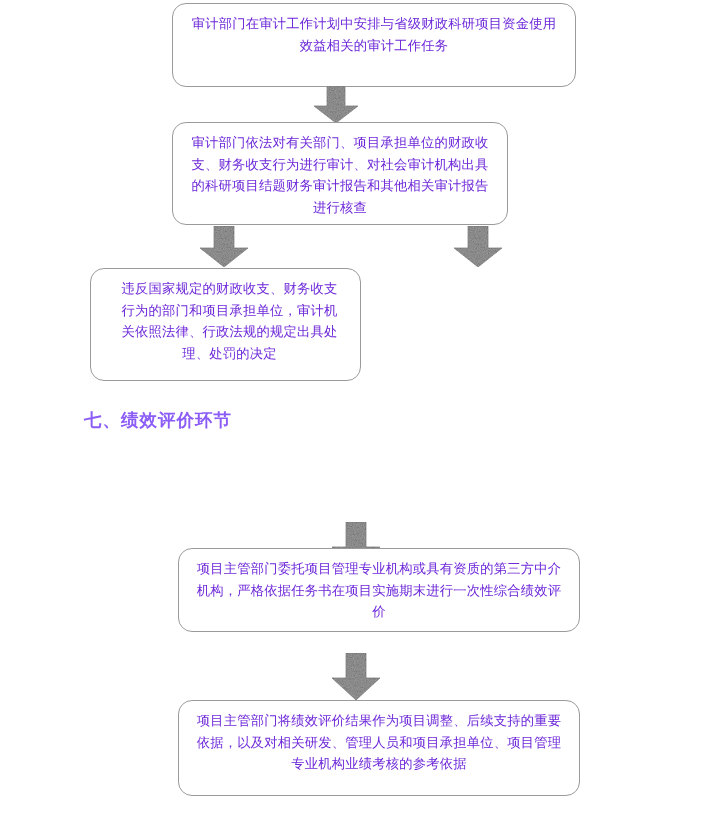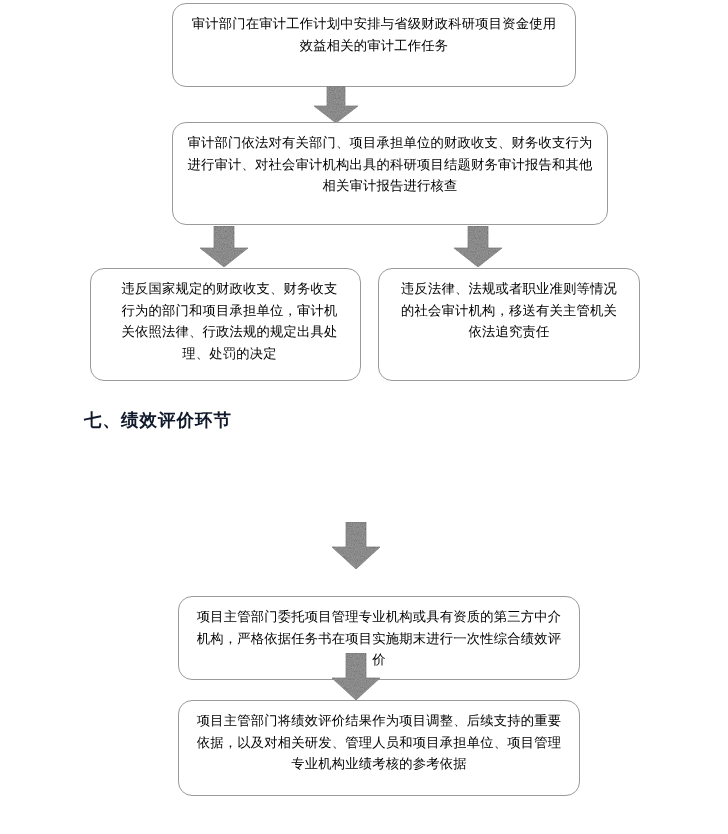--- a/index.html
+++ b/index.html
@@ -28,35 +28,35 @@
     position: absolute;
     box-sizing: border-box;
     border: 1px solid #9a9a9a;
     border-radius: 14px;
     background: #ffffff;
     padding: 9px 14px 0 14px;
     text-align: center;
     line-height: 1.62;
     font-size: 13.3px;
     letter-spacing: 0.2px;
-    color: #000000;
+    color: #6d28d9;
     font-family: "DejaVu Serif", "Liberation Serif", serif;
   }
   .flowbox .txt {
     display: block;
     text-align: center;
   }
 
   
   .section-heading {
     position: absolute;
     font-size: 17.5px;
     font-weight: bold;
     letter-spacing: 1px;
-    color: #0f172a;
+    color: #8b5cf6;
     font-family: "DejaVu Serif", "Liberation Serif", serif;
     white-space: nowrap;
   }
 
   
   .arrow {
     position: absolute;
   }
   .arrow svg {
     display: block;
@@ -78,21 +78,21 @@
           <feTurbulence type="fractalNoise" baseFrequency="0.9" numOctaves="3" result="n"></feTurbulence>
           <feColorMatrix in="n" type="saturate" values="0" result="ng"></feColorMatrix>
           <feComposite in="ng" in2="SourceGraphic" operator="in" result="gr"></feComposite>
           <feBlend in="SourceGraphic" in2="gr" mode="multiply"></feBlend>
         </filter>
       </defs>
       <polygon points="15,0 33,0 33,20 46,20 24,37 2,20 15,20" fill="#9d9d9d" stroke="#8a8a8a" stroke-width="0.7" filter="url(#grain1)"></polygon>
     </svg>
   </div>
 
-  <div class="flowbox" style="left:172px; top:122px; width:436px; height:103px;">
+  <div class="flowbox" style="left:172px; top:122px; width:336px; height:103px;">
     <span class="txt">审计部门依法对有关部门、项目承担单位的财政收支、财务收支行为进行审计、对社会审计机构出具的科研项目结题财务审计报告和其他相关审计报告进行核查</span>
   </div>
 
   <div class="arrow" style="left:198px; top:226px; width:52px; height:42px;">
     <svg width="52" height="42" viewBox="0 0 52 42">
       <defs>
         <filter id="grain2" x="0" y="0" width="100%" height="100%">
           <feTurbulence type="fractalNoise" baseFrequency="0.9" numOctaves="3" result="n"></feTurbulence>
           <feColorMatrix in="n" type="saturate" values="0" result="ng"></feColorMatrix>
           <feComposite in="ng" in2="SourceGraphic" operator="in" result="gr"></feComposite>
@@ -114,42 +114,39 @@
         </filter>
       </defs>
       <polygon points="16,0 36,0 36,22 50,22 26,41 2,22 16,22" fill="#9d9d9d" stroke="#8a8a8a" stroke-width="0.7" filter="url(#grain3)"></polygon>
     </svg>
   </div>
 
   <div class="flowbox" style="left:90px; top:268px; width:271px; height:113px; padding-left:26px; padding-right:18px;">
     <span class="txt">违反国家规定的财政收支、财务收支行为的部门和项目承担单位，审计机关依照法律、行政法规的规定出具处理、处罚的决定</span>
   </div>
 
-  <div class="flowbox" style="left:378px; top:268px; width:262px; height:113px; padding-left:18px; padding-right:18px;">
-    <span class="txt">违反法律、法规或者职业准则等情况的社会审计机构，移送有关主管机关依法追究责任</span>
-  </div>
 
   <div class="section-heading" style="left:84px; top:408px;">七、绩效评价环节</div>
 
 
   <div class="arrow" style="left:330px; top:522px; width:52px; height:48px;">
     <svg width="52" height="48" viewBox="0 0 52 48">
       <defs>
         <filter id="grain4" x="0" y="0" width="100%" height="100%">
           <feTurbulence type="fractalNoise" baseFrequency="0.9" numOctaves="3" result="n"></feTurbulence>
           <feColorMatrix in="n" type="saturate" values="0" result="ng"></feColorMatrix>
           <feComposite in="ng" in2="SourceGraphic" operator="in" result="gr"></feComposite>
           <feBlend in="SourceGraphic" in2="gr" mode="multiply"></feBlend>
         </filter>
       </defs>
       <polygon points="16,0 36,0 36,25 50,25 26,47 2,25 16,25" fill="#9d9d9d" stroke="#8a8a8a" stroke-width="0.7" filter="url(#grain4)"></polygon>
     </svg>
   </div>
 
-  <div class="flowbox" style="left:178px; top:596px; width:402px; height:84px;">
+  <div class="flowbox" style="left:178px; top:548px; width:402px; height:84px;">
     <span class="txt">项目主管部门委托项目管理专业机构或具有资质的第三方中介机构，严格依据任务书在项目实施期末进行一次性综合绩效评价</span>
   </div>
 
   <div class="arrow" style="left:330px; top:653px; width:52px; height:48px;">
     <svg width="52" height="48" viewBox="0 0 52 48">
       <defs>
         <filter id="grain5" x="0" y="0" width="100%" height="100%">
           <feTurbulence type="fractalNoise" baseFrequency="0.9" numOctaves="3" result="n"></feTurbulence>
           <feColorMatrix in="n" type="saturate" values="0" result="ng"></feColorMatrix>
           <feComposite in="ng" in2="SourceGraphic" operator="in" result="gr"></feComposite>

